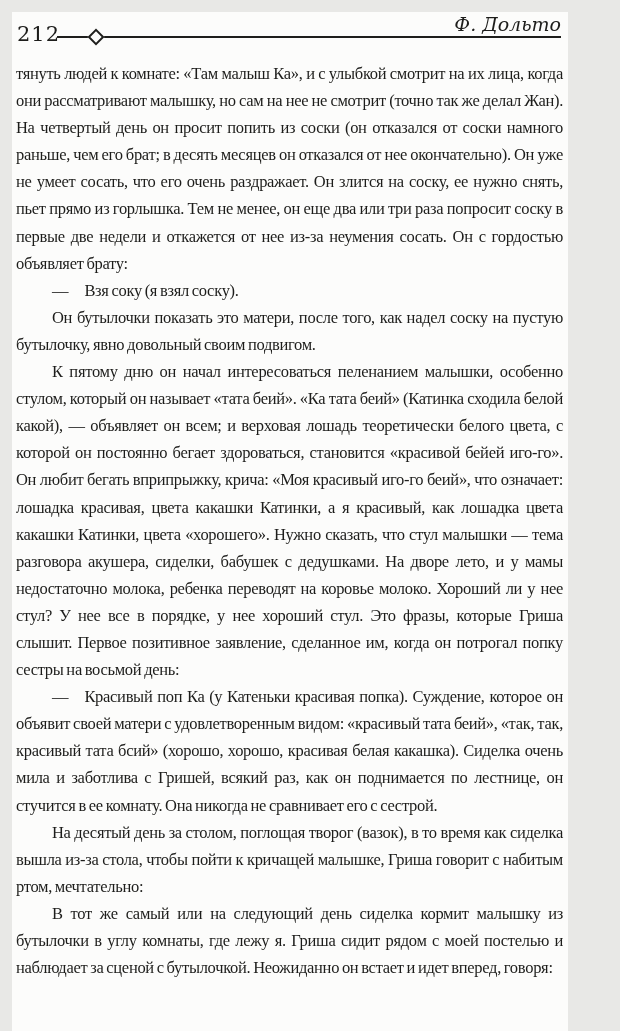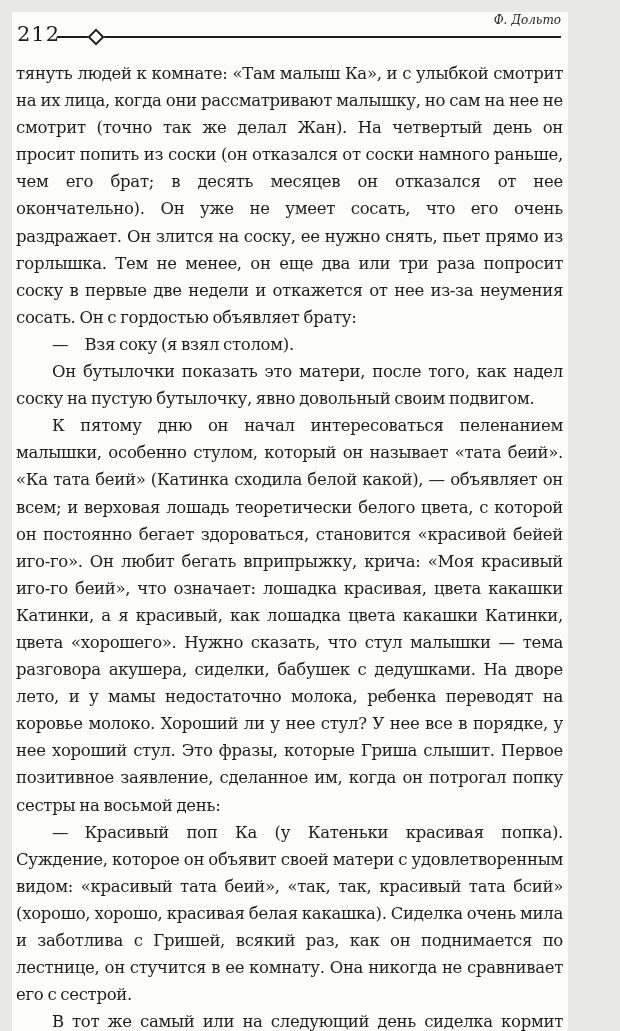--- a/index.html
+++ b/index.html
@@ -27,21 +27,21 @@
     position: absolute;
     left: 5px;
     top: 10px;
     font-size: 21px;
     letter-spacing: 1px;
   }
   .author {
     position: absolute;
     right: 7px;
     top: 1px;
-    font-size: 12px;
+    font-size: 19px;
     font-style: italic;
   }
   .rule {
     position: absolute;
     left: 45px;
     right: 7px;
     top: 24px;
     height: 2px;
     background: #1e1e1c;
   }
@@ -60,20 +60,21 @@
     padding: 2px 5px 0 4px;
     font-size: 16.5px;
     line-height: 27.1px;
     text-align: justify;
     letter-spacing: -0.3px;
     word-spacing: -1px;
   }
   .body-text p {
     margin: 0;
     padding: 0;
+    font-family: Liberation Serif, serif;
   }
   .body-text p.indent,
   .body-text p.dialogue {
     text-indent: 36px;
   }
 </style>
 </head>
 <body>
 
 <div class="page">
@@ -81,20 +82,21 @@
   <div class="header">
     <span class="pagenum">212</span>
     <span class="rule">
       <span class="diamond"></span>
     </span>
     <span class="author">Ф. Дольто</span>
   </div>
 
   <div class="body-text">
       <p class="plain">тянуть людей к комнате: «Там малыш Ка», и с улыбкой смотрит на их лица, когда они рассматривают малышку, но сам на нее не смотрит (точно так же делал Жан). На четвертый день он просит попить из соски (он отказался от соски намного раньше, чем его брат; в десять месяцев он отказался от нее окончательно). Он уже не умеет сосать, что его очень раздражает. Он злится на соску, ее нужно снять, пьет прямо из горлышка. Тем не менее, он еще два или три раза попросит соску в первые две недели и откажется от нее из-за неумения сосать. Он с гордостью объявляет брату:</p>
-      <p class="dialogue">— Взя соку (я взял столом).</p>
+      <p class="dialogue">— Взя соку (я взял соску).</p>
       <p class="indent">Он бутылочки показать это матери, после того, как надел соску на пустую бутылочку, явно довольный своим подвигом.</p>
       <p class="indent">К пятому дню он начал интересоваться пеленанием малышки, особенно стулом, который он называет «тата беий». «Ка тата беий» (Катинка сходила белой какой), — объявляет он всем; и верховая лошадь теоретически белого цвета, с которой он постоянно бегает здороваться, становится «красивой бейей иго-го». Он любит бегать вприпрыжку, крича: «Моя красивый иго-го беий», что означает: лошадка красивая, цвета какашки Катинки, а я красивый, как лошадка цвета какашки Катинки, цвета «хорошего». Нужно сказать, что стул малышки — тема разговора акушера, сиделки, бабушек с дедушками. На дворе лето, и у мамы недостаточно молока, ребенка переводят на коровье молоко. Хороший ли у нее стул? У нее все в порядке, у нее хороший стул. Это фразы, которые Гриша слышит. Первое позитивное заявление, сделанное им, когда он потрогал попку сестры на восьмой день:</p>
       <p class="dialogue">— Красивый поп Ка (у Катеньки красивая попка). Суждение, которое он объявит своей матери с удовлетворенным видом: «красивый тата беий», «так, так, красивый тата бсий» (хорошо, хорошо, красивая белая какашка). Сиделка очень мила и заботлива с Гришей, всякий раз, как он поднимается по лестнице, он стучится в ее комнату. Она никогда не сравнивает его с сестрой.</p>
+      <p class="indent">На десятый день за столом, поглощая творог (вазок), в то время как сиделка вышла из-за стола, чтобы пойти к кричащей малышке, Гриша говорит с набитым ртом, мечтательно:</p>
       <p class="indent">В тот же самый или на следующий день сиделка кормит малышку из бутылочки в углу комнаты, где лежу я. Гриша сидит рядом с моей постелью и наблюдает за сценой с бутылочкой. Неожиданно он встает и идет вперед, говоря:</p>
     </div>
 
 </div>
 
 </body></html>

